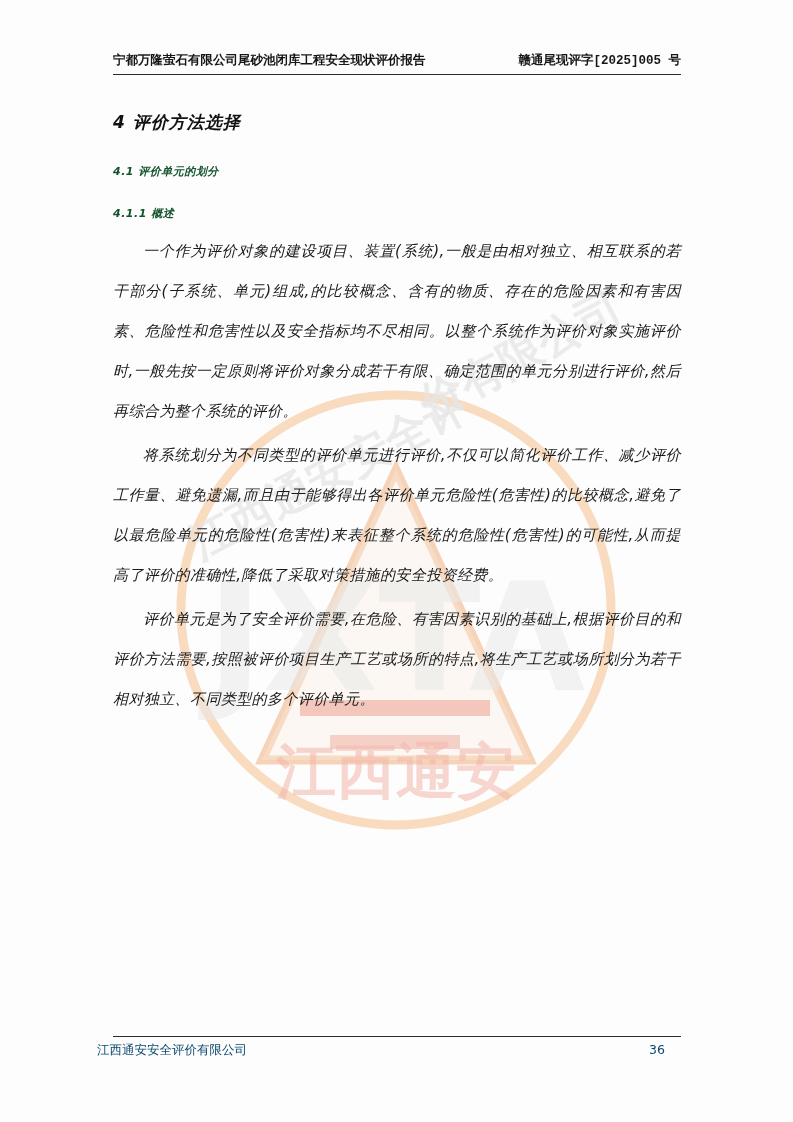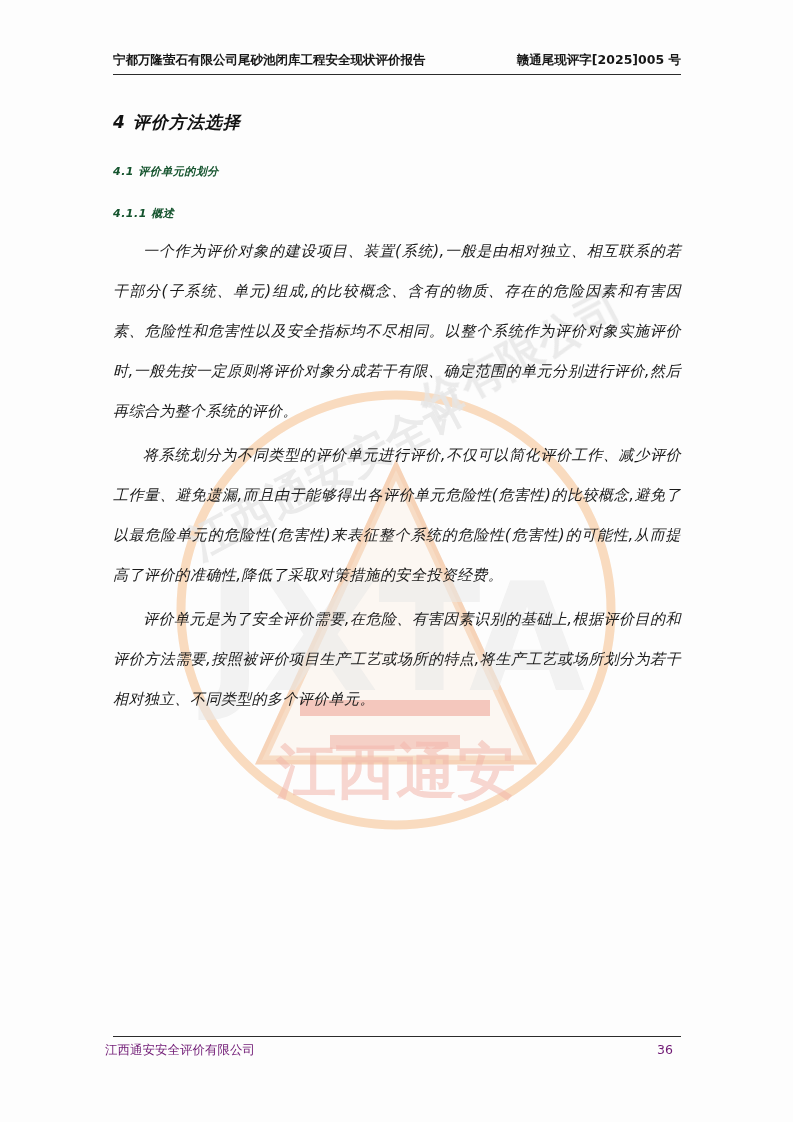--- a/index.html
+++ b/index.html
@@ -38,21 +38,21 @@
     display: flex;
     justify-content: space-between;
     align-items: flex-end;
     font-size: 12.5px;
     font-weight: bold;
     color: #161616;
     letter-spacing: 0px;
     z-index: 2;
   }
   .header-left { white-space: nowrap; }
-  .header-right { white-space: nowrap; }
+  .header-right { white-space: nowrap; font-family: Liberation Mono, monospace; }
   .header-rule {
     position: absolute;
     left: 113px;
     top: 74px;
     width: 568px;
     height: 1px;
     background: #2b2b2b;
     z-index: 2;
   }
 
@@ -103,27 +103,27 @@
     position: absolute;
     left: 113px;
     top: 1036px;
     width: 568px;
     height: 1px;
     background: #2b2b2b;
     z-index: 2;
   }
   .footer {
     position: absolute;
-    left: 105px;
+    left: 97px;
     top: 1042px;
     width: 568px;
     display: flex;
     justify-content: space-between;
     font-size: 12.5px;
-    color: #701a75;
+    color: #0c4a6e;
     z-index: 2;
   }
 </style>
 </head>
 <body>
 
 <div class="page">
 
   <svg class="watermark" viewBox="0 0 793 1122" xmlns="http://www.w3.org/2000/svg">
     <defs>

